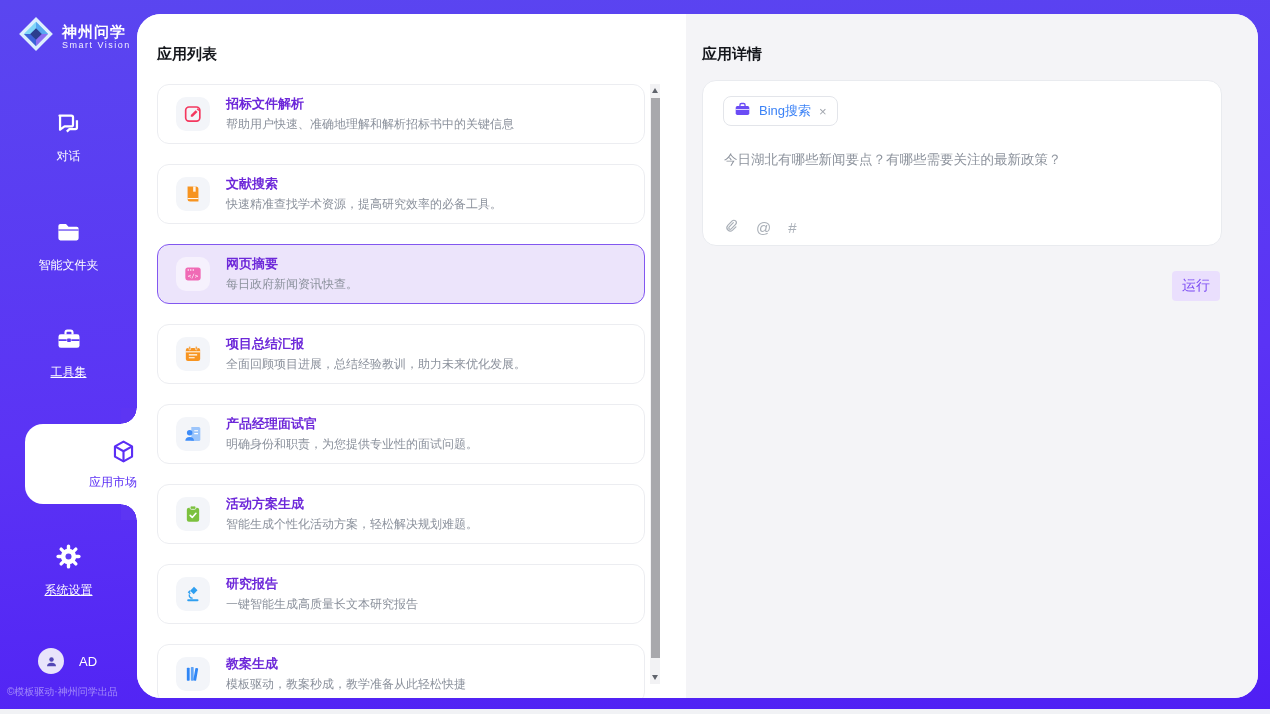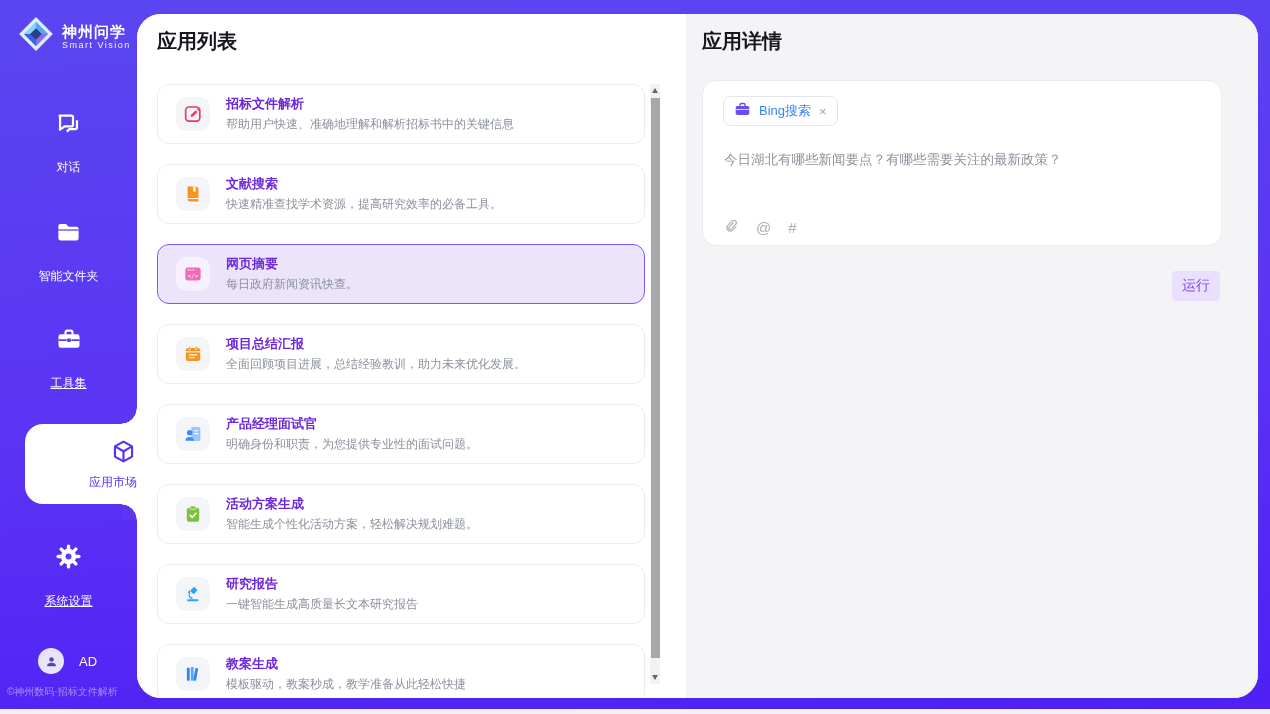--- a/index.html
+++ b/index.html
@@ -9,40 +9,40 @@
     background:linear-gradient(175deg,#5a46f0 0%,#5b33f5 55%,#4f1ff4 100%);
     position:relative; color:#1c1f26;
   }
   .bottom-strip { position:absolute; left:0; bottom:0; width:1270px; height:5px; background:#f1f2f5; }
 
   
   .sidebar { position:absolute; left:0; top:0; width:137px; height:709px; }
   .logo { position:absolute; left:17px; top:15px; display:flex; align-items:center; gap:7px; color:#fff; }
   .logo-text .cn { font-size:15px; font-weight:bold; letter-spacing:1px; line-height:17px; }
   .logo-text .en { font-size:9px; letter-spacing:1.5px; opacity:.92; }
-  .nav-item { position:absolute; left:0; width:137px; display:flex; flex-direction:column; align-items:center; gap:19px;
+  .nav-item { position:absolute; left:0; width:137px; display:flex; flex-direction:column; align-items:center; gap:8px;
               color:#fff; font-size:12px; cursor:pointer; }
   .nav-item .u { text-decoration:underline; }
   .nav-active { position:absolute; left:25px; top:424px; width:112px; height:80px; background:#ffffff;
                 border-radius:18px 0 0 18px; display:flex; flex-direction:column; align-items:flex-end;
                 justify-content:center; gap:6px; color:#5b2ff5; font-size:12px; cursor:pointer; }
   .fillet { position:absolute; left:121px; width:16px; height:16px; }
   .fillet.top { top:408px; background:radial-gradient(circle 16px at 0 0, #5d35f3 0 15.4px, #ffffff 15.8px); }
   .fillet.bot { top:504px; background:radial-gradient(circle 16px at 0 100%, #5d35f3 0 15.4px, #ffffff 15.8px); }
   .user-row { position:absolute; left:38px; top:648px; display:flex; align-items:center; gap:15px; cursor:pointer;text-align:center; }
   .avatar { width:26px; height:26px; border-radius:50%; background:#e8e4fb; display:flex; align-items:center; justify-content:center; }
   .user-name { color:#fff; font-size:13px; }
   .copyright { position:absolute; left:7px; top:685px; font-size:10px; color:rgba(255,255,255,.45); white-space:nowrap; }
 
   
   .main-panel { position:absolute; left:137px; top:14px; width:1121px; height:684px;
                 border-radius:24px; overflow:hidden; display:flex; background:#fff; }
   .list-pane { position:relative; width:549px; background:#ffffff; }
   .detail-pane { position:relative; width:572px; background:#f4f4f7; }
-  .pane-title { position:absolute; top:14px; font-size:20px; font-weight:bold; color:#15171c; }
+  .pane-title { position:absolute; top:31px; font-size:15px; font-weight:bold; color:#15171c; }
   .list-pane .pane-title { left:20px; }
   .detail-pane .pane-title { left:16px; }
 
   
   .cards { position:absolute; left:20px; top:70px; width:488px; height:614px; overflow:hidden; }
   .app-card { width:488px; height:60px; margin-bottom:20px; border:1px solid #ecedf1; border-radius:12px;
               background:#fff; display:flex; align-items:center; padding-left:18px; cursor:pointer; }
   .app-card.selected { background:#ece4fb; border-color:#8257f0; }
   .tile { width:34px; height:34px; border-radius:10px; background:#f3f5f9; display:flex; align-items:center;
           justify-content:center; flex:none; }
@@ -158,21 +158,21 @@
   <div class="user-row">
     <span class="avatar">
       <svg width="15" height="15" viewBox="0 0 24 24" fill="#5247b5">
         <circle cx="12" cy="8.6" r="3.6"></circle>
         <path d="M4.8 19.6a7.2 5.6 0 0 1 14.4 0z"></path>
       </svg>
     </span>
     <span class="user-name">AD</span>
   </div>
 
-  <div class="copyright">©神州数码·招标文件解析</div>
+  <div class="copyright">©模板驱动·神州问学出品</div>
 </div>
 
 <div class="main-panel">
 
   <div class="list-pane">
     <div class="pane-title">应用列表</div>
 
     <div class="cards">
 
       <div class="app-card">

